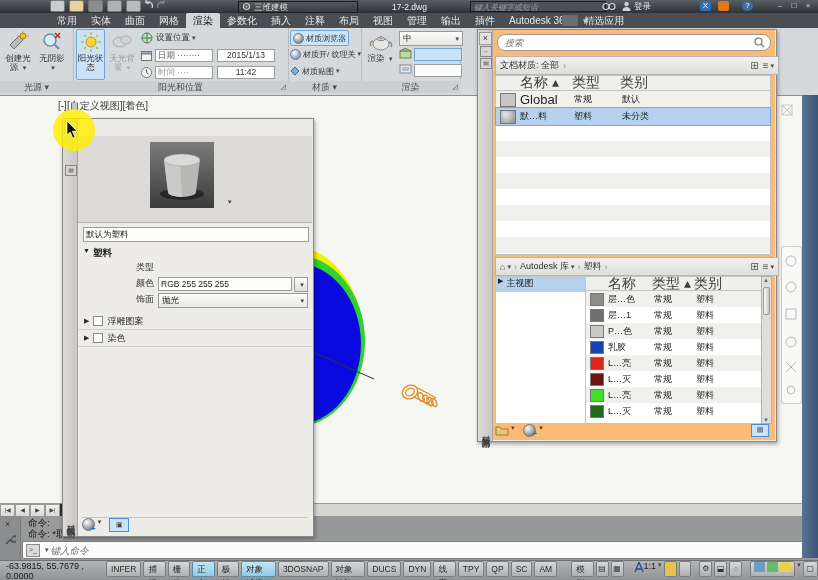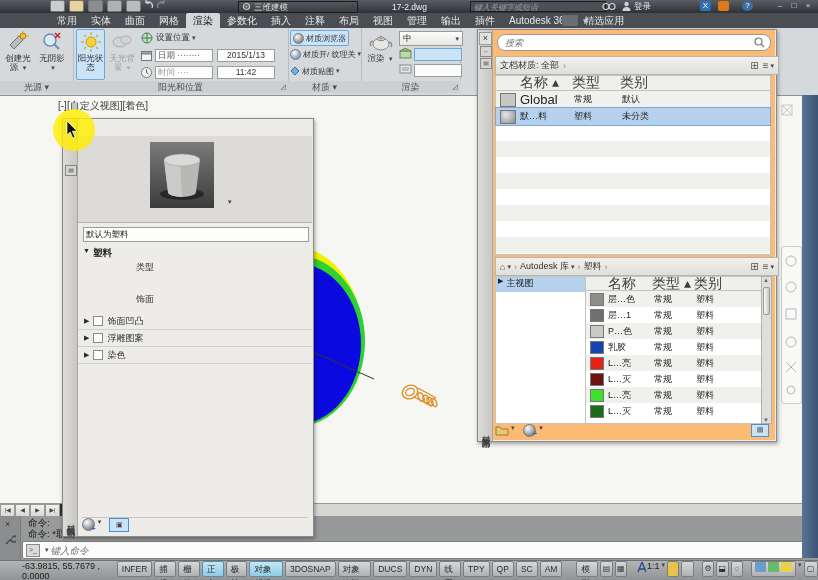--- a/index.html
+++ b/index.html
@@ -328,21 +328,21 @@
     <div class="abs" style="left:28px;top:1px;font-size:9.5px;color:#1c1c1c">命令:</div>
     <div class="abs" style="left:28px;top:12px;font-size:9.5px;color:#1c1c1c">命令: *取消*</div>
     <div id="cmdinput">
       <span style="margin:0 3px;width:12px;height:11px;background:#d8dadc;border:1px solid #888;font-size:7px;text-align:center;line-height:10px;color:#555">&gt;_</span>
       <span class="dd">▾</span>
       <input placeholder="键入命令" style="">
     </div>
   </div>
 
   <div id="statusbar" class="abs flex">
-    <span style="margin-left:22px;width:134px;font-size:9px;color:#1a1a1a">-63.9815, 55.7679 ,  0.0000</span>
+    <span style="margin-left:6px;width:134px;font-size:9px;color:#1a1a1a">-63.9815, 55.7679 ,  0.0000</span>
     <span class="bevel">INFER</span>
     <span class="bevel">捕捉</span>
     <span class="bevel">栅格</span>
     <span class="bevel active">正交</span>
     <span class="bevel">极轴</span>
     <span class="bevel active">对象捕捉</span>
     <span class="bevel">3DOSNAP</span>
     <span class="bevel">对象追踪</span>
     <span class="bevel">DUCS</span>
     <span class="bevel">DYN</span>
@@ -552,33 +552,37 @@
 
       <div class="abs valbox" style="left:5px;top:108px;width:220px;height:13px;line-height:13px">默认为塑料</div>
 
       <div class="abs flex" style="left:5px;top:128px;font-weight:bold;font-size:9.5px">
         <span style="font-size:7px;margin-right:3px">▼</span>
         <span>塑料</span>
       </div>
       <div class="abs flex" style="left:18px;top:142px;width:212px">
         <span class="fieldlbl">类型</span>
       </div>
+      <div class="abs flex" style="left:18px;top:158px;width:212px">
+        <span class="fieldlbl">颜色</span>
+        <span class="valbox" style="flex:1;height:12px;line-height:12px">RGB 255 255 255</span>
+        <span style="width:12px;height:13px;border:1px solid #989a9c;background:linear-gradient(#fcfcfa,#e0dfdc);text-align:center;margin-left:2px"><span class="dd">▾</span></span>
+      </div>
       <div class="abs flex" style="left:18px;top:174px;width:212px">
         <span class="fieldlbl">饰面</span>
+        <span class="select" style="flex:1">
+            <span>抛光</span>
+            <span class="dd">▾</span>
+          </span>
       </div>
 
       <div class="abs" style="left:0;top:194px;width:234px">
         <div class="exprow">
           <span style="font-size:7px">▶</span>
           <span class="chk"></span>
-          <span>饰面凹凸</span>
-        </div>
-        <div class="exprow">
-          <span style="font-size:7px">▶</span>
-          <span class="chk"></span>
           <span>浮雕图案</span>
         </div>
         <div class="exprow">
           <span style="font-size:7px">▶</span>
           <span class="chk"></span>
           <span>染色</span>
         </div>
       </div>
 
       <div class="abs flex" style="left:4px;top:398px;width:226px;height:16px;border-top:1px solid #c8c6c2">

